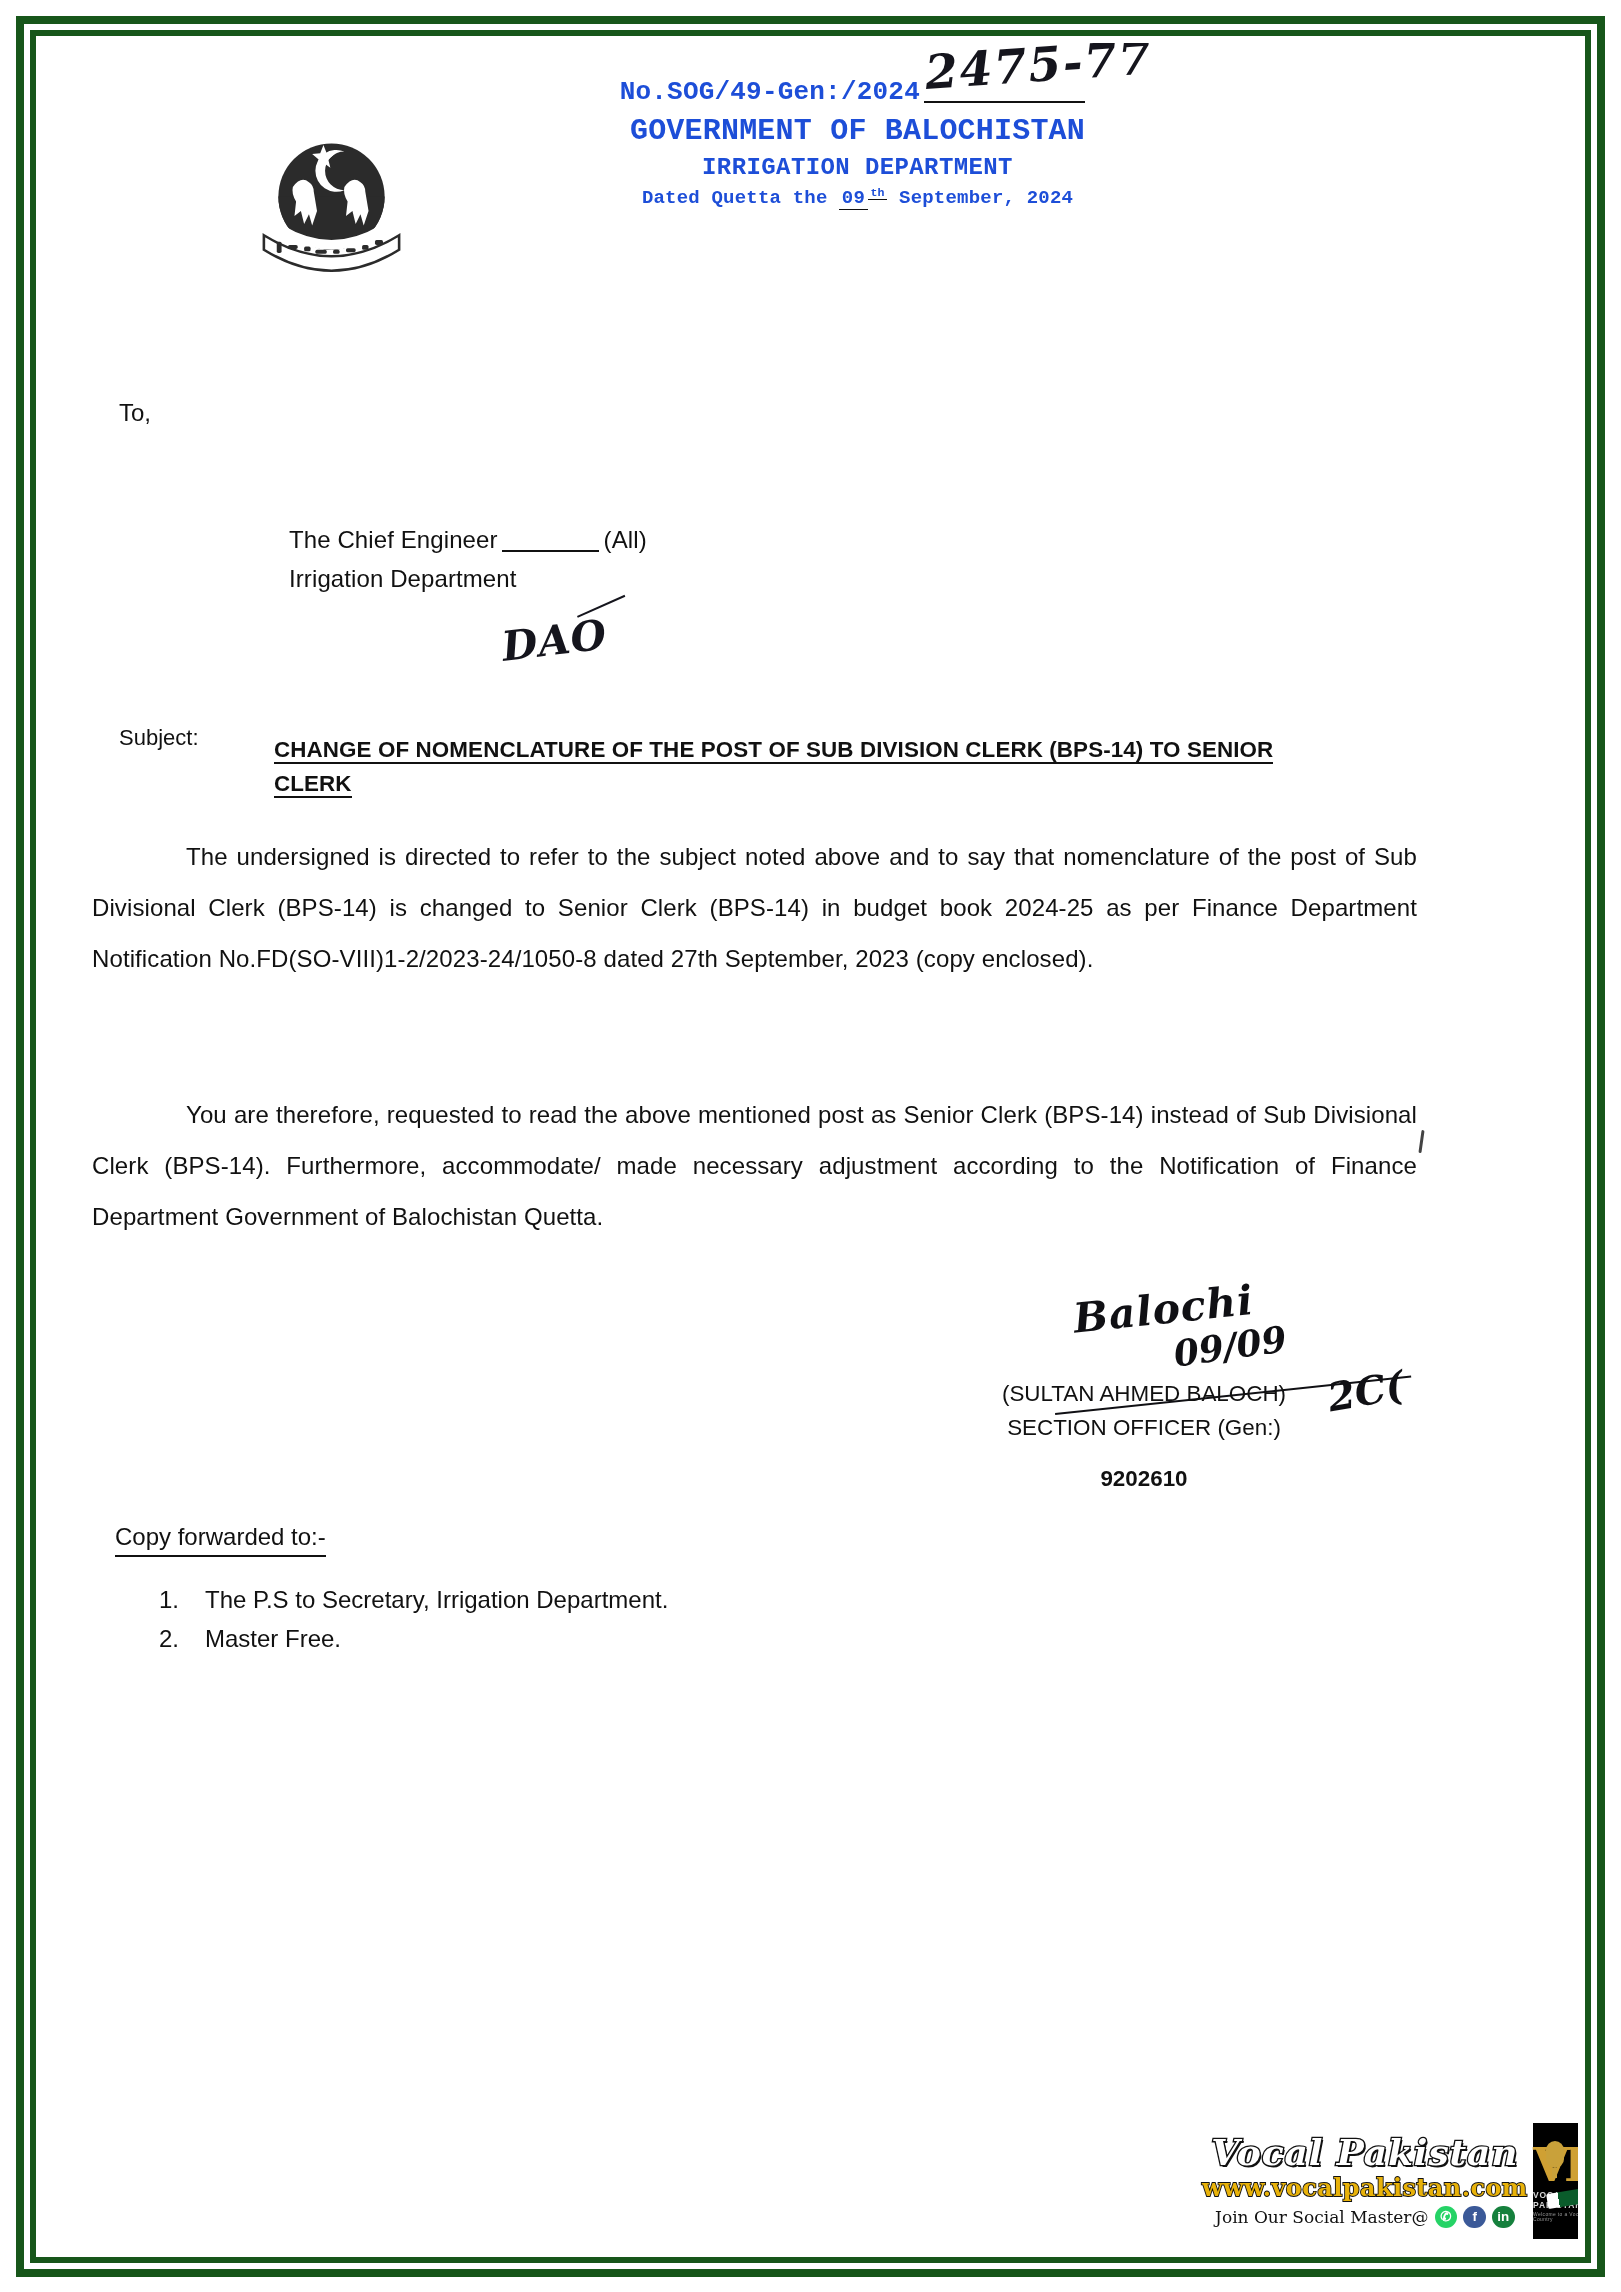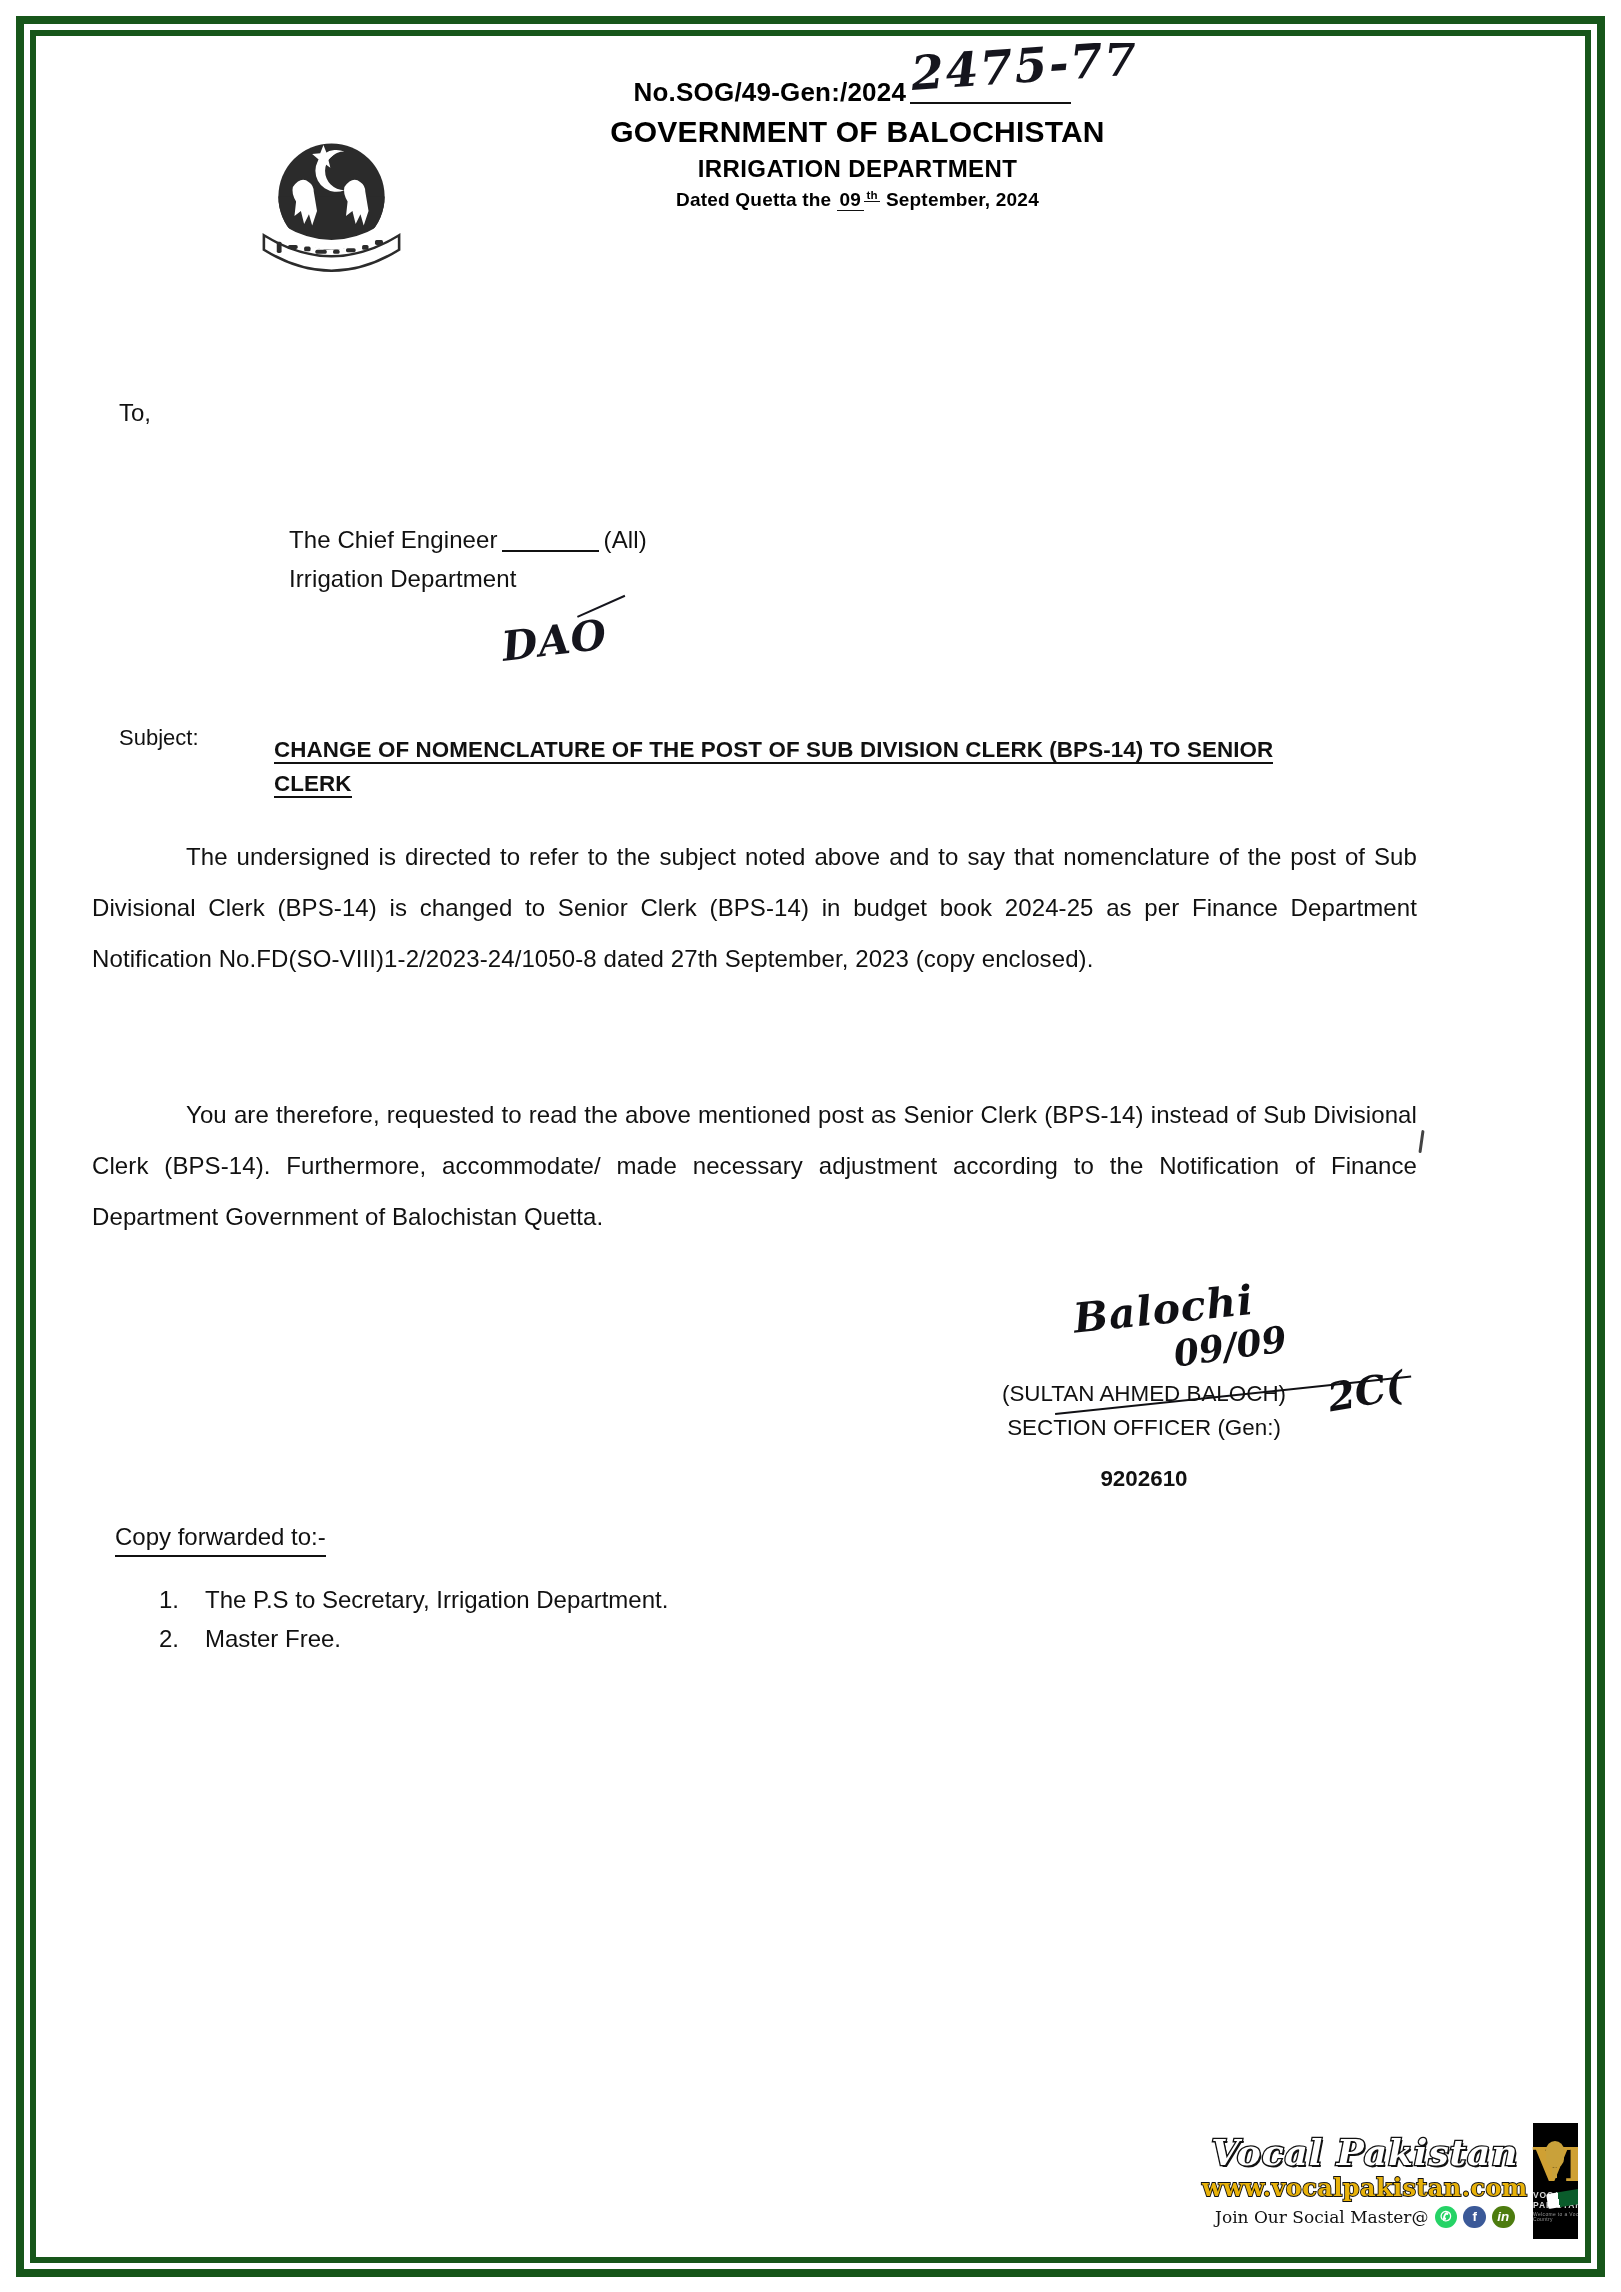--- a/index.html
+++ b/index.html
@@ -29,22 +29,22 @@
 
   #emblem{
     position:absolute;left:208px;top:86px;width:161px;height:161px;
   }
   #emblem svg{width:100%;height:100%;}
 
   #header-text{
     position:absolute;left:340px;top:34px;width:949px;text-align:center;
   }
   .hdr-line{
-    font-family:Liberation Sans, sans-serif;
-    font-weight:bold;color:#000000;letter-spacing:0.2px;white-space:nowrap;
+    font-family:Liberation Mono, monospace;
+    font-weight:bold;color:#1d4ed8;letter-spacing:0.2px;white-space:nowrap;
   }
   #refno-row{
     display:flex;align-items:flex-end;justify-content:center;gap:0;
     font-size:26px;position:relative;left:-5.4px;
   }
   #refno-label{font-size:26px;font-weight:bold;}
   #refno-rule{
     display:inline-block;width:161px;border-bottom:2.7px solid #111;
     margin-left:3.6px;margin-bottom:3.6px;position:relative;
   }
@@ -174,21 +174,21 @@
     display:flex;align-items:center;gap:6.3px;margin-top:3.6px;
     font-family:"DejaVu Serif", serif;font-size:17px;color:#111;white-space:nowrap;
   }
   .sicon{
     width:22.4px;height:22.4px;border-radius:50%;display:inline-flex;
     align-items:center;justify-content:center;color:#fff;font-size:13.4px;
     font-family:"Liberation Sans", sans-serif;font-weight:bold;
   }
   .sicon.wa{background:#25D366;}
   .sicon.fb{background:#3b5998;}
-  .sicon.li{background:#4d7c0f;font-style:italic;}
+  .sicon.li{background:#15803d;}
   #wm-logo{
     width:100px;background:#000;position:relative;
     display:flex;flex-direction:column;align-items:center;justify-content:center;
   }
   #wm-logo-mark{
     font-family:"DejaVu Serif", serif;font-weight:bold;font-size:47px;
     color:#cfa033;line-height:1;letter-spacing:-5.4px;
   }
   #wm-logo-caption{
     font-family:"Liberation Sans", sans-serif;font-size:8.5px;font-weight:bold;

